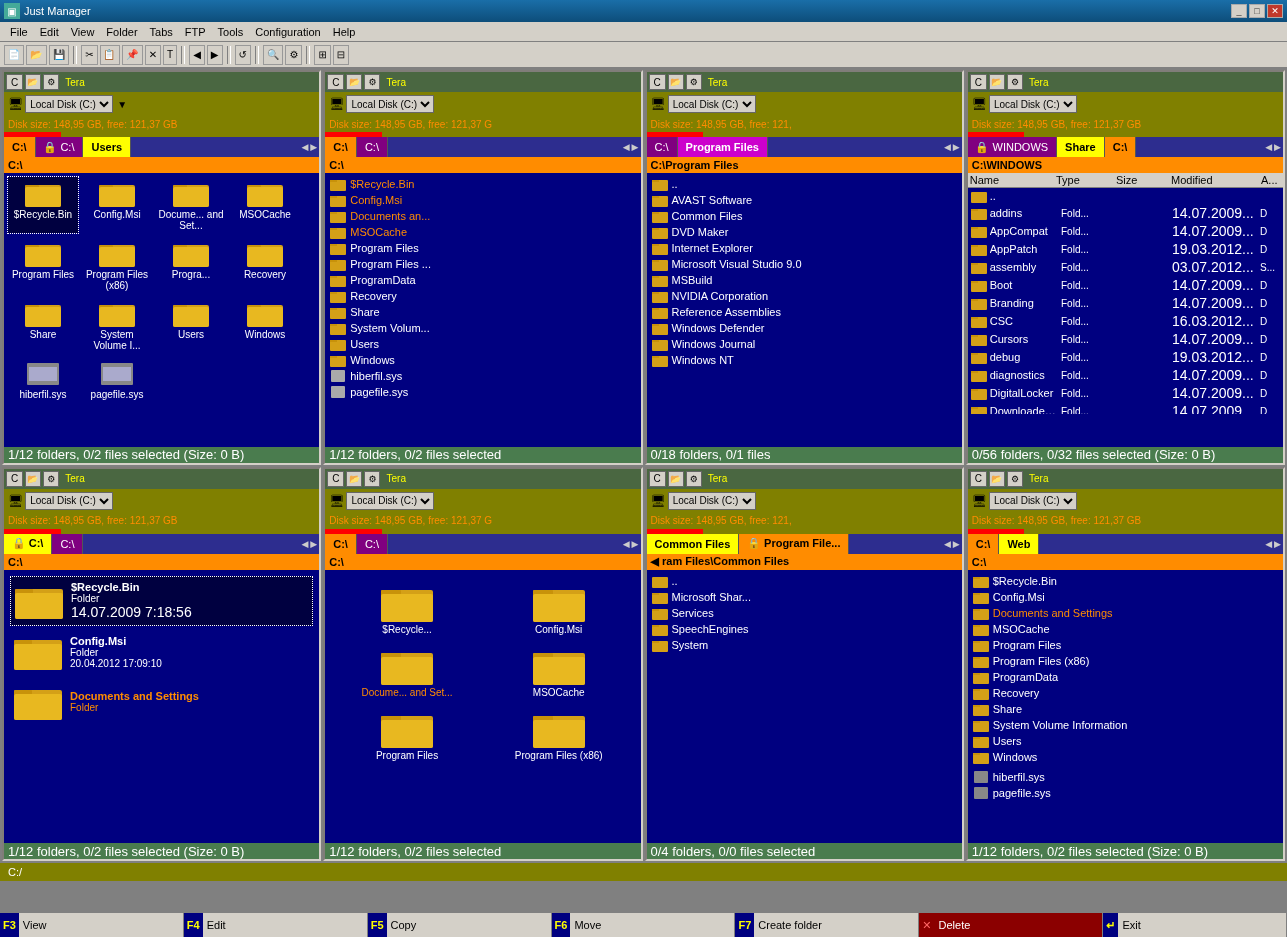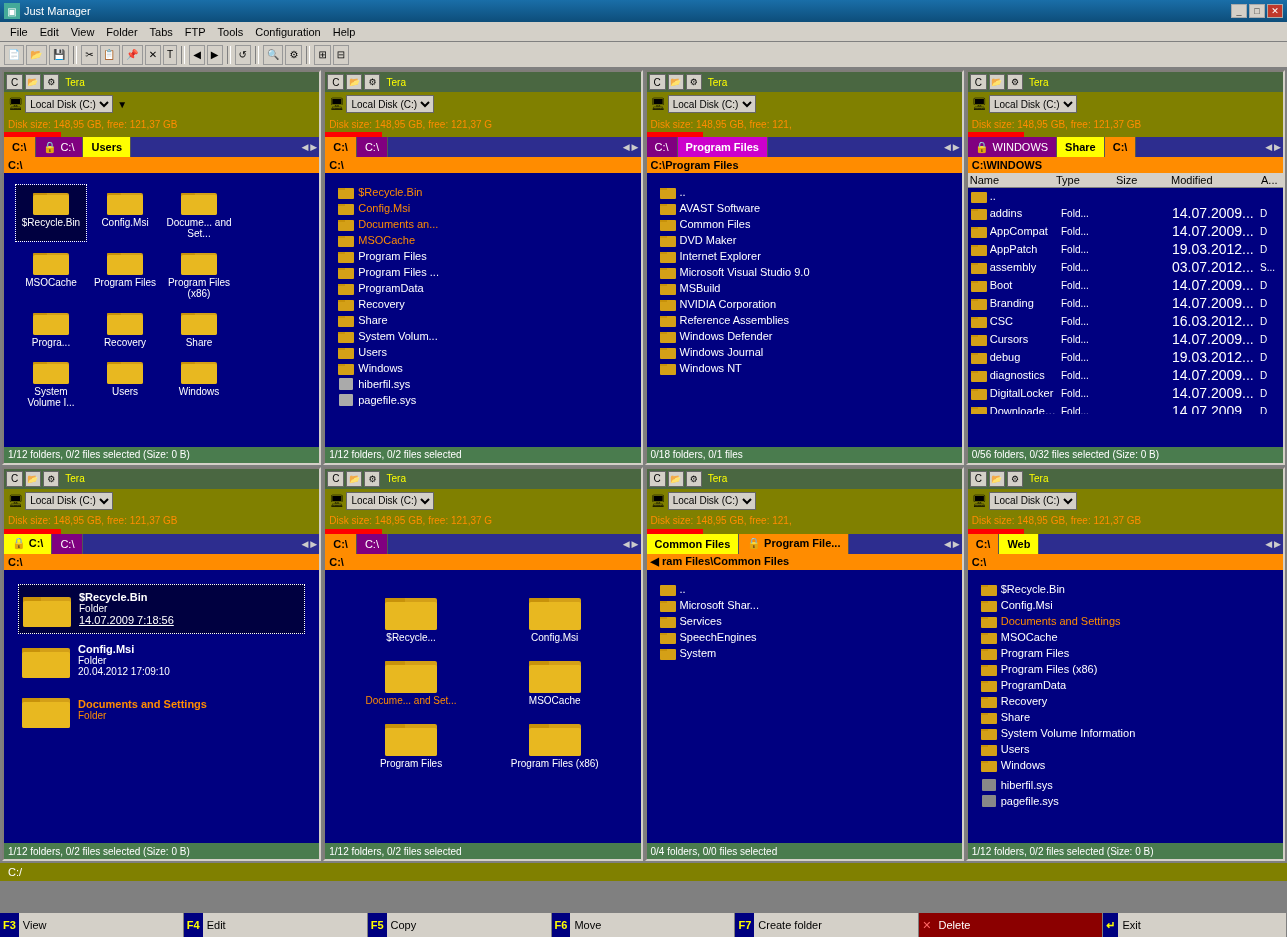--- a/index.html
+++ b/index.html
@@ -40,38 +40,38 @@
     .tab.active { background: #ff8c00; color: #000; font-weight: bold; }
     .tab.inactive { background: #800080; color: #fff; }
     .tab.yellow { background: #ffff00; color: #000; font-weight: bold; }
     .tab-icons { margin-left: auto; display: flex; align-items: center; padding: 0 2px; gap: 2px; }
     .tab-icon-btn { font-size: 9px; color: #ccc; cursor: pointer; }
     
     
     .path-bar { background: #ff8c00; color: #000; padding: 1px 4px; font-size: 11px; font-weight: bold; height: 16px; display: flex; align-items: center; }
     
     
-    .file-area { flex: 1; overflow-y: auto; overflow-x: hidden; background: #000080; padding: 10px; }
+    .file-area { flex: 1; overflow-y: auto; overflow-x: hidden; background: #000080; padding: 2px; }
     
     
     .icon-view { display: flex; flex-wrap: wrap; gap: 4px; padding: 2px; align-content: flex-start; }
     .file-icon { display: flex; flex-direction: column; align-items: center; width: 70px; padding: 2px; cursor: pointer; }
     .file-icon.selected { background: #000040; outline: 1px dotted #fff; }
     .file-icon-label { color: #fff; text-align: center; font-size: 10px; word-break: break-word; max-width: 68px; margin-top: 2px; }
     
     
     .list-view { padding: 1px; }
     .list-item { display: flex; align-items: center; padding: 1px 2px; cursor: pointer; color: #fff; font-size: 11px; gap: 4px; white-space: nowrap; overflow: hidden; }
     .list-item.orange { color: #ff8c00; }
     
     
     .detail-header { display: grid; grid-template-columns: 1fr 60px 55px 90px 20px; background: #d4d0c8; color: #000; font-size: 10px; padding: 1px 2px; border-bottom: 1px solid #808080; }
     
     
-    .status-bar { background: #4a7c4e; color: #fff; font-size: 10px; padding: 1px 4px; height: 16px; display: flex; align-items: center; white-space: nowrap; overflow: hidden; margin-top: 33px; }
+    .status-bar { background: #4a7c4e; color: #fff; font-size: 13px; padding: 1px 4px; height: 16px; display: flex; align-items: center; white-space: nowrap; overflow: hidden; margin-top: 33px; }
     
     
     .func-bar { background: #d4d0c8; height: 26px; display: flex; align-items: center; border-top: 2px solid #808080; }
     .func-key { flex: 1; display: flex; align-items: center; height: 100%; border-right: 1px solid #808080; cursor: pointer; }
     .func-num { background: #000080; color: #ffff00; font-weight: bold; padding: 12px 3px; height: 100%; display: flex; align-items: center; font-size: 11px; }
     .func-label { padding: 0 4px; font-size: 11px; color: #000; }
     
     
     .folder-svg { width: 36px; height: 28px; }
     .file-sys-svg { width: 16px; height: 14px; display: inline-block; vertical-align: middle; }
@@ -761,21 +761,21 @@
         <div style="padding:4px;">
           <div style="display:flex;align-items:center;gap:8px;padding:4px;background:#000040;border:1px dotted #fff;margin-bottom:2px;">
             <svg style="width:48px;height:40px;flex-shrink:0" viewBox="0 0 48 40">
                 <rect x="0" y="8" width="48" height="30" rx="2" fill="#d4a017"></rect>
                 <rect x="0" y="8" width="18" height="6" rx="1" fill="#c8920a"></rect>
                 <rect x="0" y="12" width="48" height="26" rx="2" fill="#e8b820"></rect>
               </svg>
             <div>
               <div style="color:#fff;font-size:11px;font-weight:bold;">$Recycle.Bin</div>
               <div style="color:#fff;font-size:10px;">Folder</div>
-              <div style="color:#fff;font-size:11px;text-decoration:underline;">14.07.2009 7:18:56</div>
+              <div style="color:#fff;font-size:14px;">14.07.2009 7:18:56</div>
             </div>
           </div>
           <div style="display:flex;align-items:center;gap:8px;padding:4px;margin-bottom:2px;">
             <svg style="width:48px;height:40px;flex-shrink:0" viewBox="0 0 48 40">
                 <rect x="0" y="8" width="48" height="30" rx="2" fill="#d4a017"></rect>
                 <rect x="0" y="8" width="18" height="6" rx="1" fill="#c8920a"></rect>
                 <rect x="0" y="12" width="48" height="26" rx="2" fill="#e8b820"></rect>
               </svg>
             <div>
               <div style="color:#fff;font-size:11px;font-weight:bold;">Config.Msi</div>

